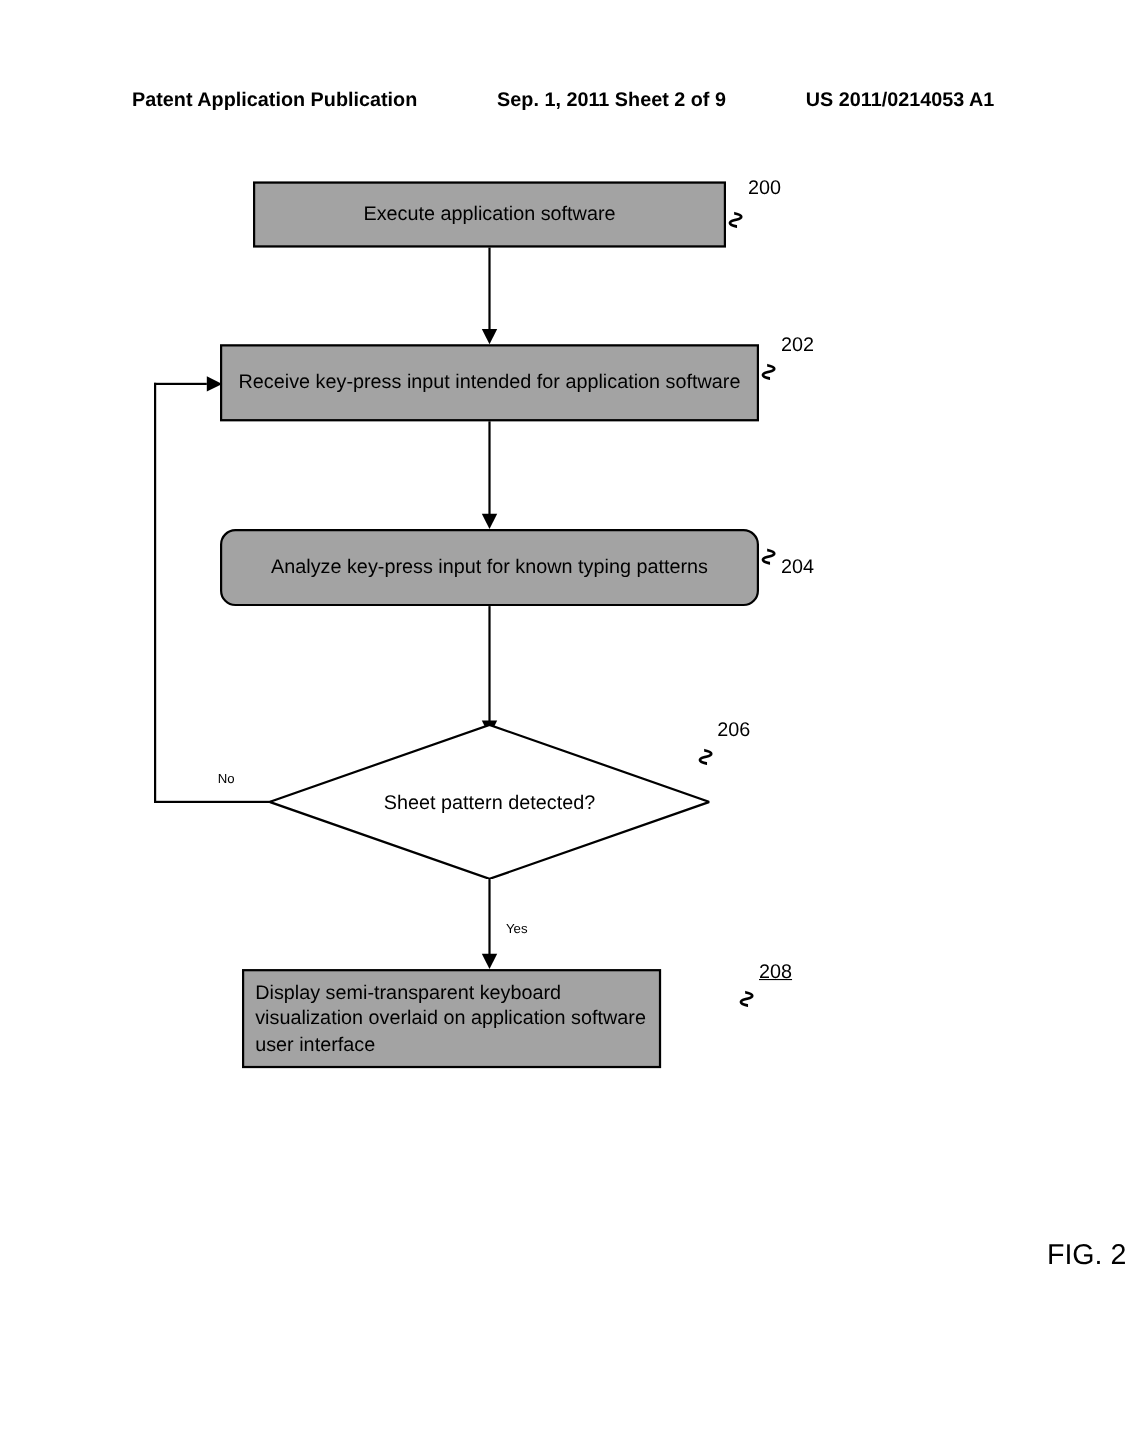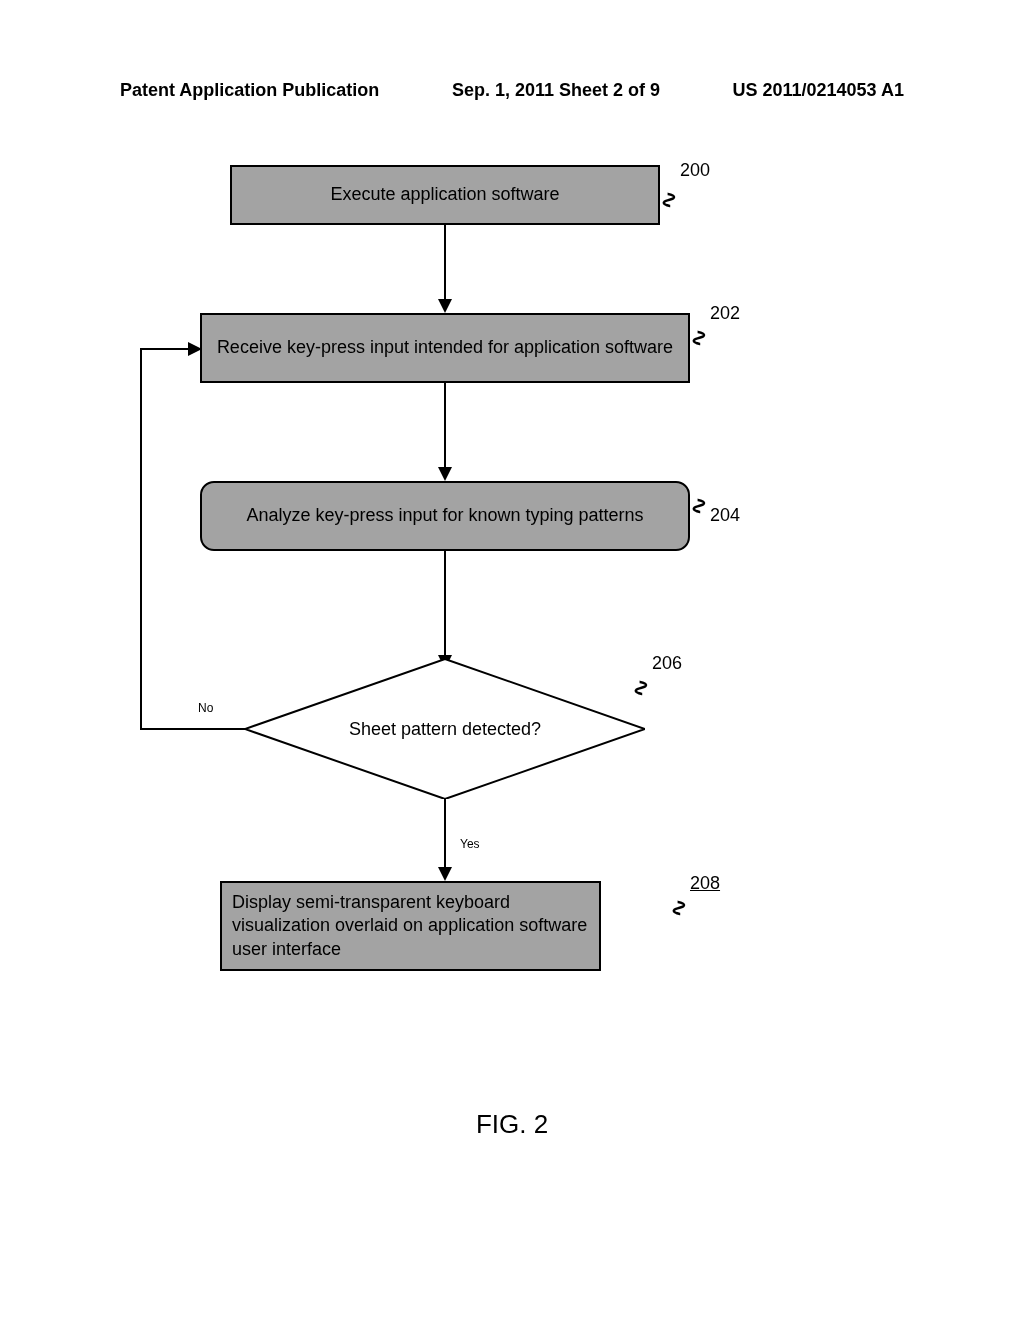--- a/index.html
+++ b/index.html
@@ -85,23 +85,23 @@
     font-size: 18px;
     text-align: center;
     z-index: 2;
   }
   .edge-label {
     position: absolute;
     font-size: 12px;
   }
   .fig-caption {
     position: absolute;
-    bottom: 180px;
+    bottom: 164px;
     width: 100%;
-    text-align: center;
+    text-align: right;
     font-size: 26px;
   }
 </style>
 </head>
 <body>
 
 <div class="header">
   <span>Patent Application Publication</span>
   <span>Sep. 1, 2011  Sheet 2 of 9</span>
   <span>US 2011/0214053 A1</span>

